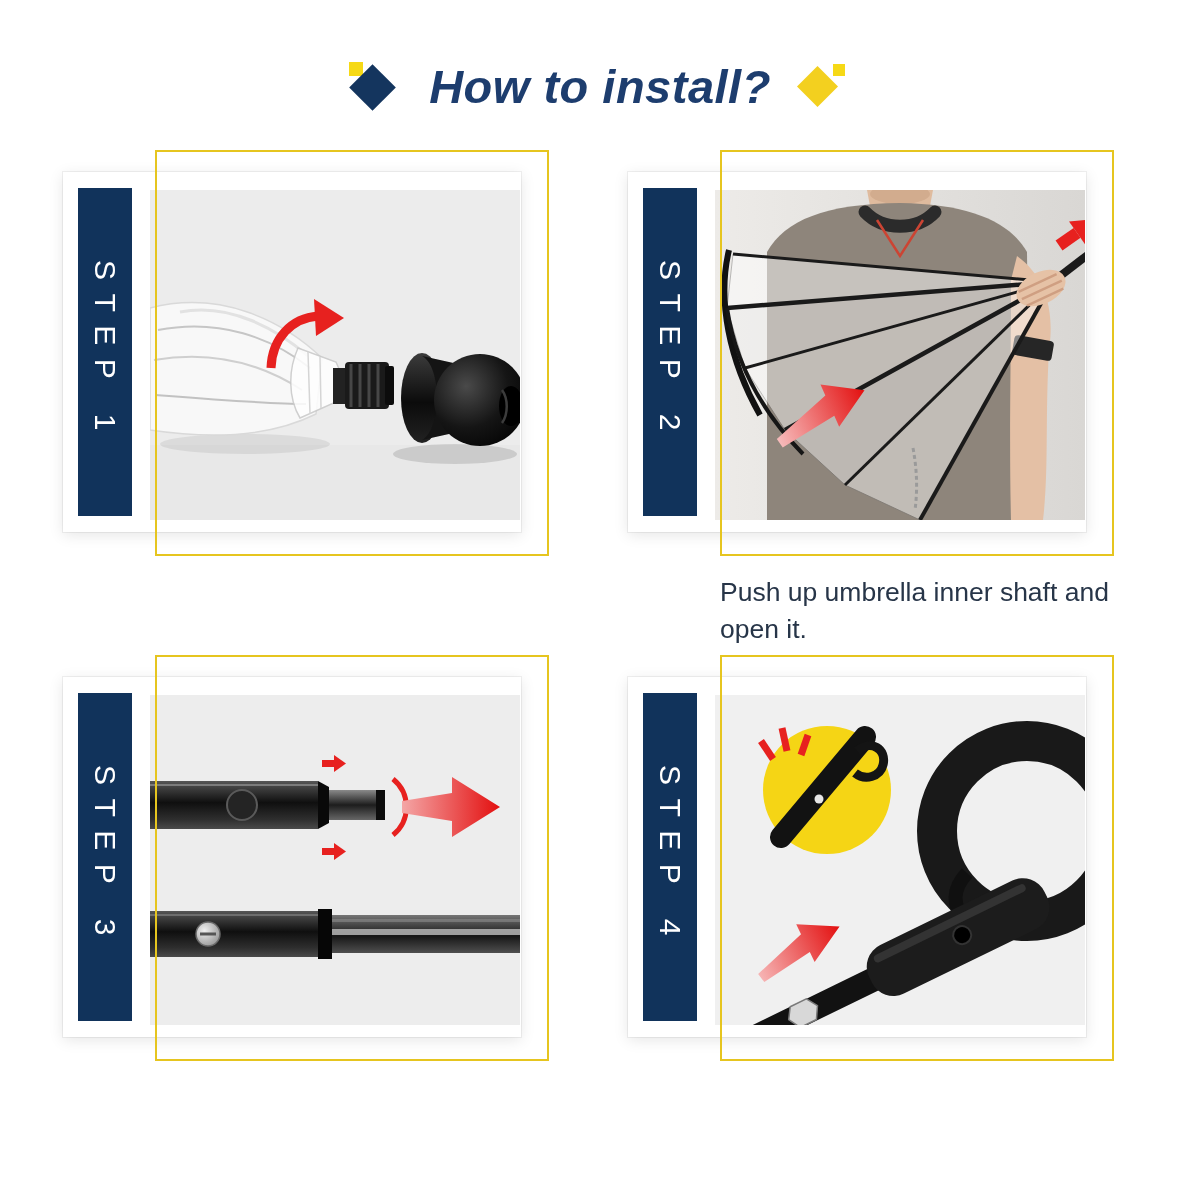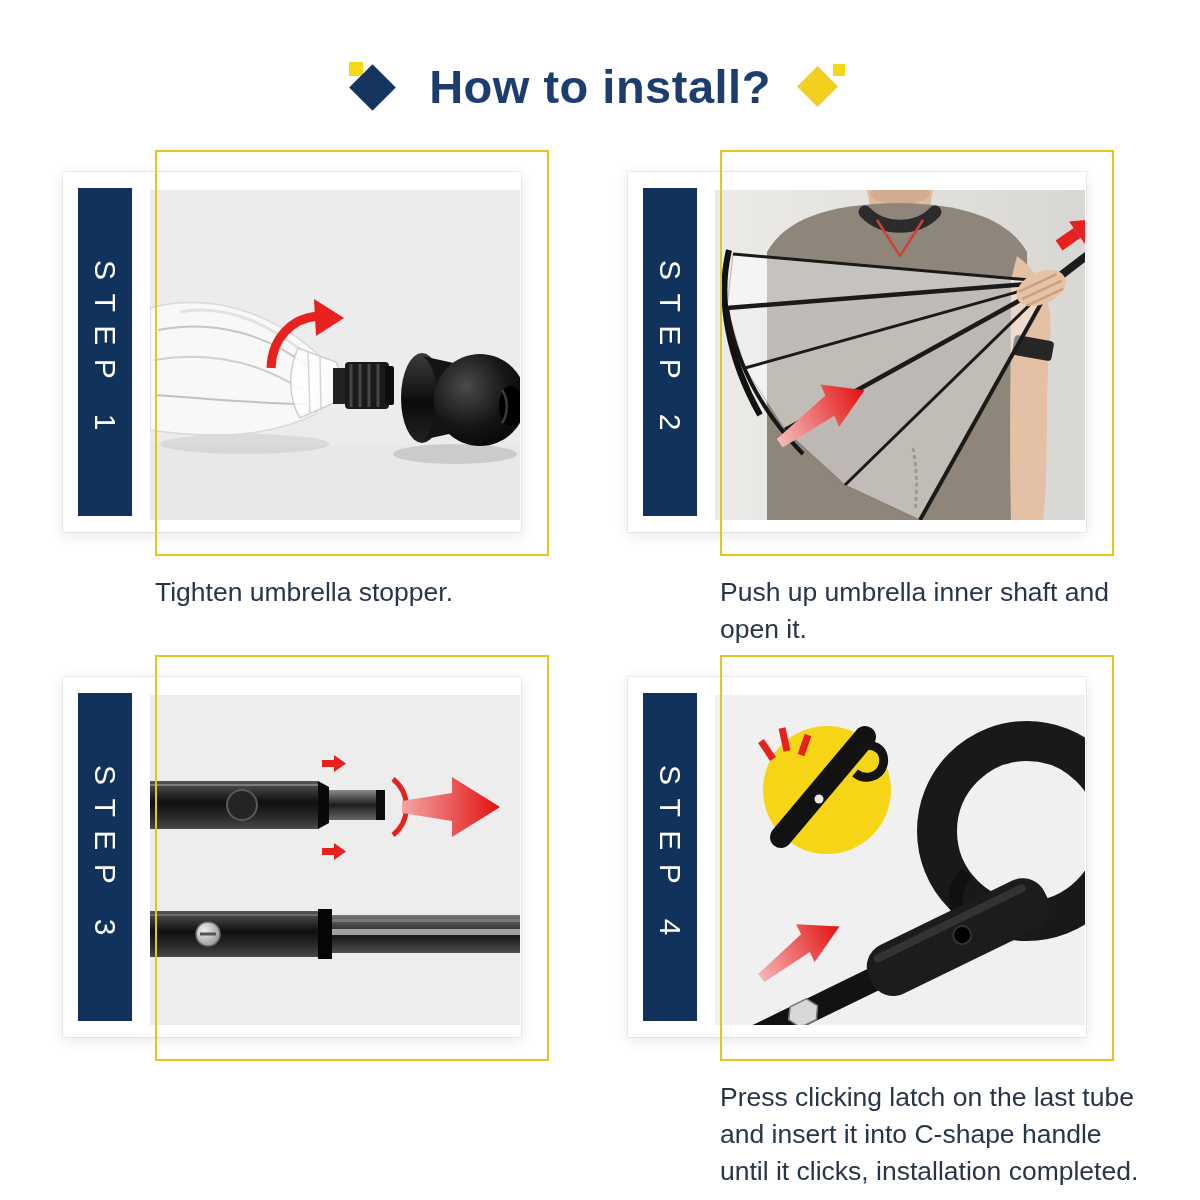--- a/index.html
+++ b/index.html
@@ -1,21 +1,21 @@
 <!DOCTYPE html>
 <html><head>
 <meta charset="utf-8">
 <style>
   html,body{margin:0;padding:0;background:#fff;}
   .canvas{position:relative;width:1200px;height:1200px;background:#ffffff;overflow:hidden;
           font-family:"Liberation Sans", sans-serif;}
 
   
   .title-row{position:absolute;top:46px;left:0;width:100%;height:80px;
-             display:flex;align-items:center;justify-content:center;gap:30px;}
+             display:flex;align-items:center;justify-content:center;gap:30px;font-style:italic;}
   .page-title{font-size:47px;font-weight:bold;color:#1d3d6e;letter-spacing:.5px;}
   .deco{position:relative;width:50px;height:60px;}
   .deco .sq{position:absolute;background:#f6d916;}
   .deco .dia{position:absolute;transform:rotate(45deg);}
   .deco-left .sq{left:0;top:6px;width:14px;height:14px;}
   .deco-left .dia{left:7px;top:15px;width:33px;height:33px;background:#14355e;}
   .deco-right .dia{left:2px;top:16px;width:29px;height:29px;background:#f3d01f;}
   .deco-right .sq{left:32px;top:8px;width:12px;height:12px;}
 
   
@@ -98,21 +98,20 @@
         <ellipse cx="361" cy="216" rx="12" ry="20" fill="#000"></ellipse>
         <path d="M352,200 A14,22 0 0 1 352,233" stroke="#3c3c3c" stroke-width="2.5" fill="none"></path>
 
         <g>
           <path d="M121,178 C122,148 142,128 168,126" stroke="#e7211f" stroke-width="9" fill="none"></path>
           <polygon points="164,109 194,128 166,146" fill="#e7211f"></polygon>
         </g>
       </svg>
     </div>
     <div class="frame"></div>
-    <div class="caption">Tighten umbrella stopper.</div>
   </div>
 
   <div class="step" id="s2">
     <div class="card"></div>
     <div class="bar">
       <span>STEP 2</span>
     </div>
     <div class="photo">
       <svg viewBox="0 0 370 330">
         <defs>
@@ -275,18 +274,15 @@
           <rect x="162" y="243" width="168" height="8" rx="4" fill="#4a4a4a" opacity=".5"></rect>
           <circle cx="252" cy="263" r="9" fill="#000" stroke="#333" stroke-width="2"></circle>
         </g>
 
         <g transform="translate(30,252) rotate(-26)">
           <polygon points="0,30 56,13 56,2 94,23 56,44 56,33 2,40" fill="url(#g4arr)"></polygon>
         </g>
       </svg>
     </div>
     <div class="frame"></div>
-    <div class="caption">Press clicking latch on the last tube
-and insert it into C-shape handle
-until it clicks, installation completed.</div>
   </div>
 
 </div>
 
 </body></html>

